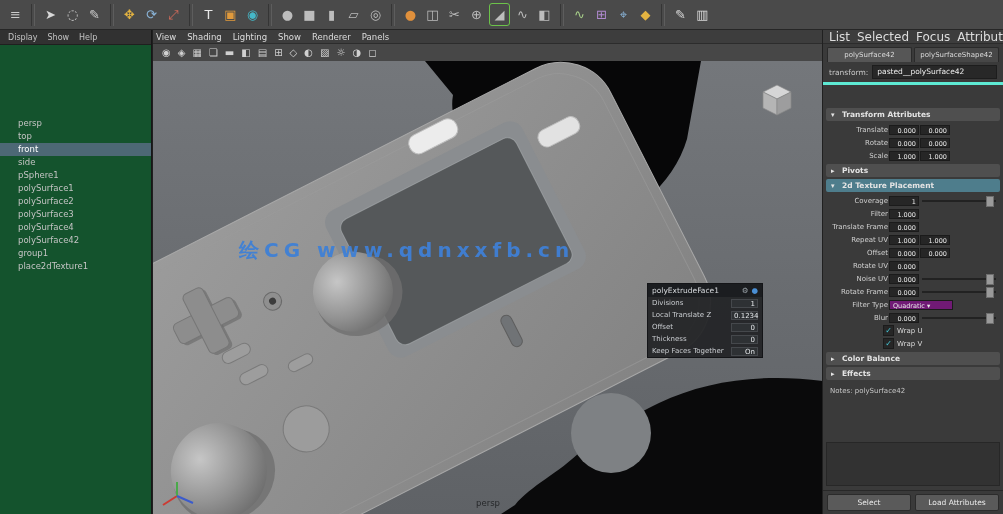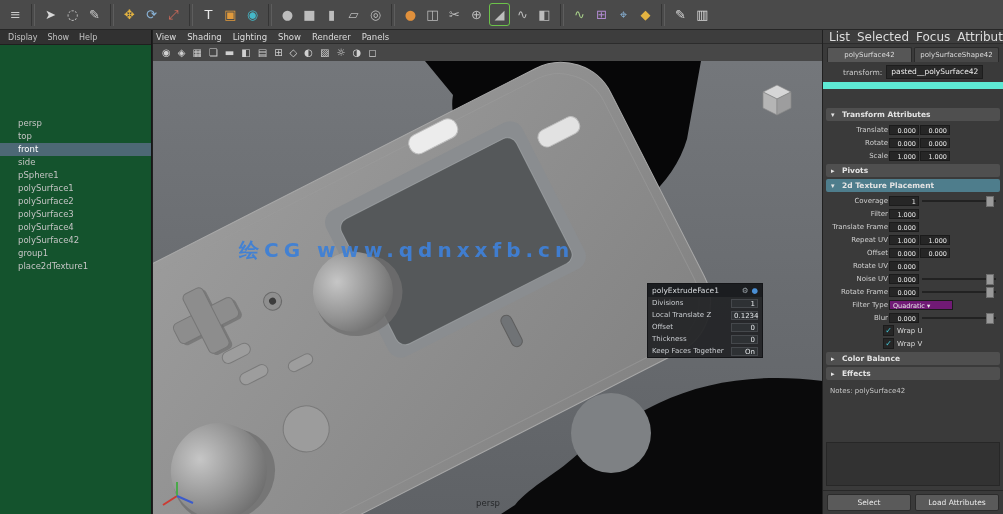--- a/index.html
+++ b/index.html
@@ -64,21 +64,21 @@
   .ae{position:absolute;top:30px;right:0;width:181px;height:484px;background:#3a3a3a;
       border-left:1px solid #202020;box-sizing:border-box;}
   .ae-menus{height:13px;background:#3d3d3d;border-bottom:1px solid #2c2c2c;display:flex;gap:7px;
             align-items:center;padding:0 6px;font-size:12px;color:#dddddd;}
   .ae-menu{cursor:pointer;}
   .ae-tabs{height:18px;display:flex;gap:2px;padding:3px 4px 0;box-sizing:border-box;}
   .ae-tab{flex:1;background:#474747;border:1px solid #2a2a2a;border-bottom:none;
           border-radius:2px 2px 0 0;font-size:7px;color:#dcdcdc;display:flex;align-items:center;
           justify-content:center;overflow:hidden;white-space:nowrap;cursor:pointer;}
   .ae-tab.active{background:#565656;}
-  .ae-name-row{height:20px;display:flex;align-items:center;gap:4px;padding:0 20px;border-bottom:7px solid #5eead4;}
+  .ae-name-row{height:20px;display:flex;align-items:center;gap:4px;padding:0 6px;border-bottom:3px solid #5eead4;}
   .ae-name-lab{font-size:7.5px;color:#c8c8c8;}
   .ae-name-val{flex:1;height:12px;line-height:12px;background:#282828;border:1px solid #1d1d1d;
                font-size:7.5px;color:#ececec;padding:0 4px;overflow:hidden;white-space:nowrap;}
   .ae-body{position:absolute;top:74px;left:0;right:0;bottom:72px;padding:2px 3px;overflow:hidden;}
   .sec-h{height:13px;background:#4f4f4f;border-radius:2px;margin:2px 0;display:flex;align-items:center;
          gap:4px;padding:0 5px;font-size:7.5px;font-weight:bold;color:#e4e4e4;cursor:pointer;}
   .sec-h.hl{background:#4e7d8c;}
   .sec-h .arrow{font-size:7px;width:7px;}
   .ae-row{height:13px;display:flex;align-items:center;gap:1px;padding-right:2px;}
   .ae-lab{width:62px;text-align:right;font-size:7px;color:#cfcfcf;white-space:nowrap;overflow:hidden;}

